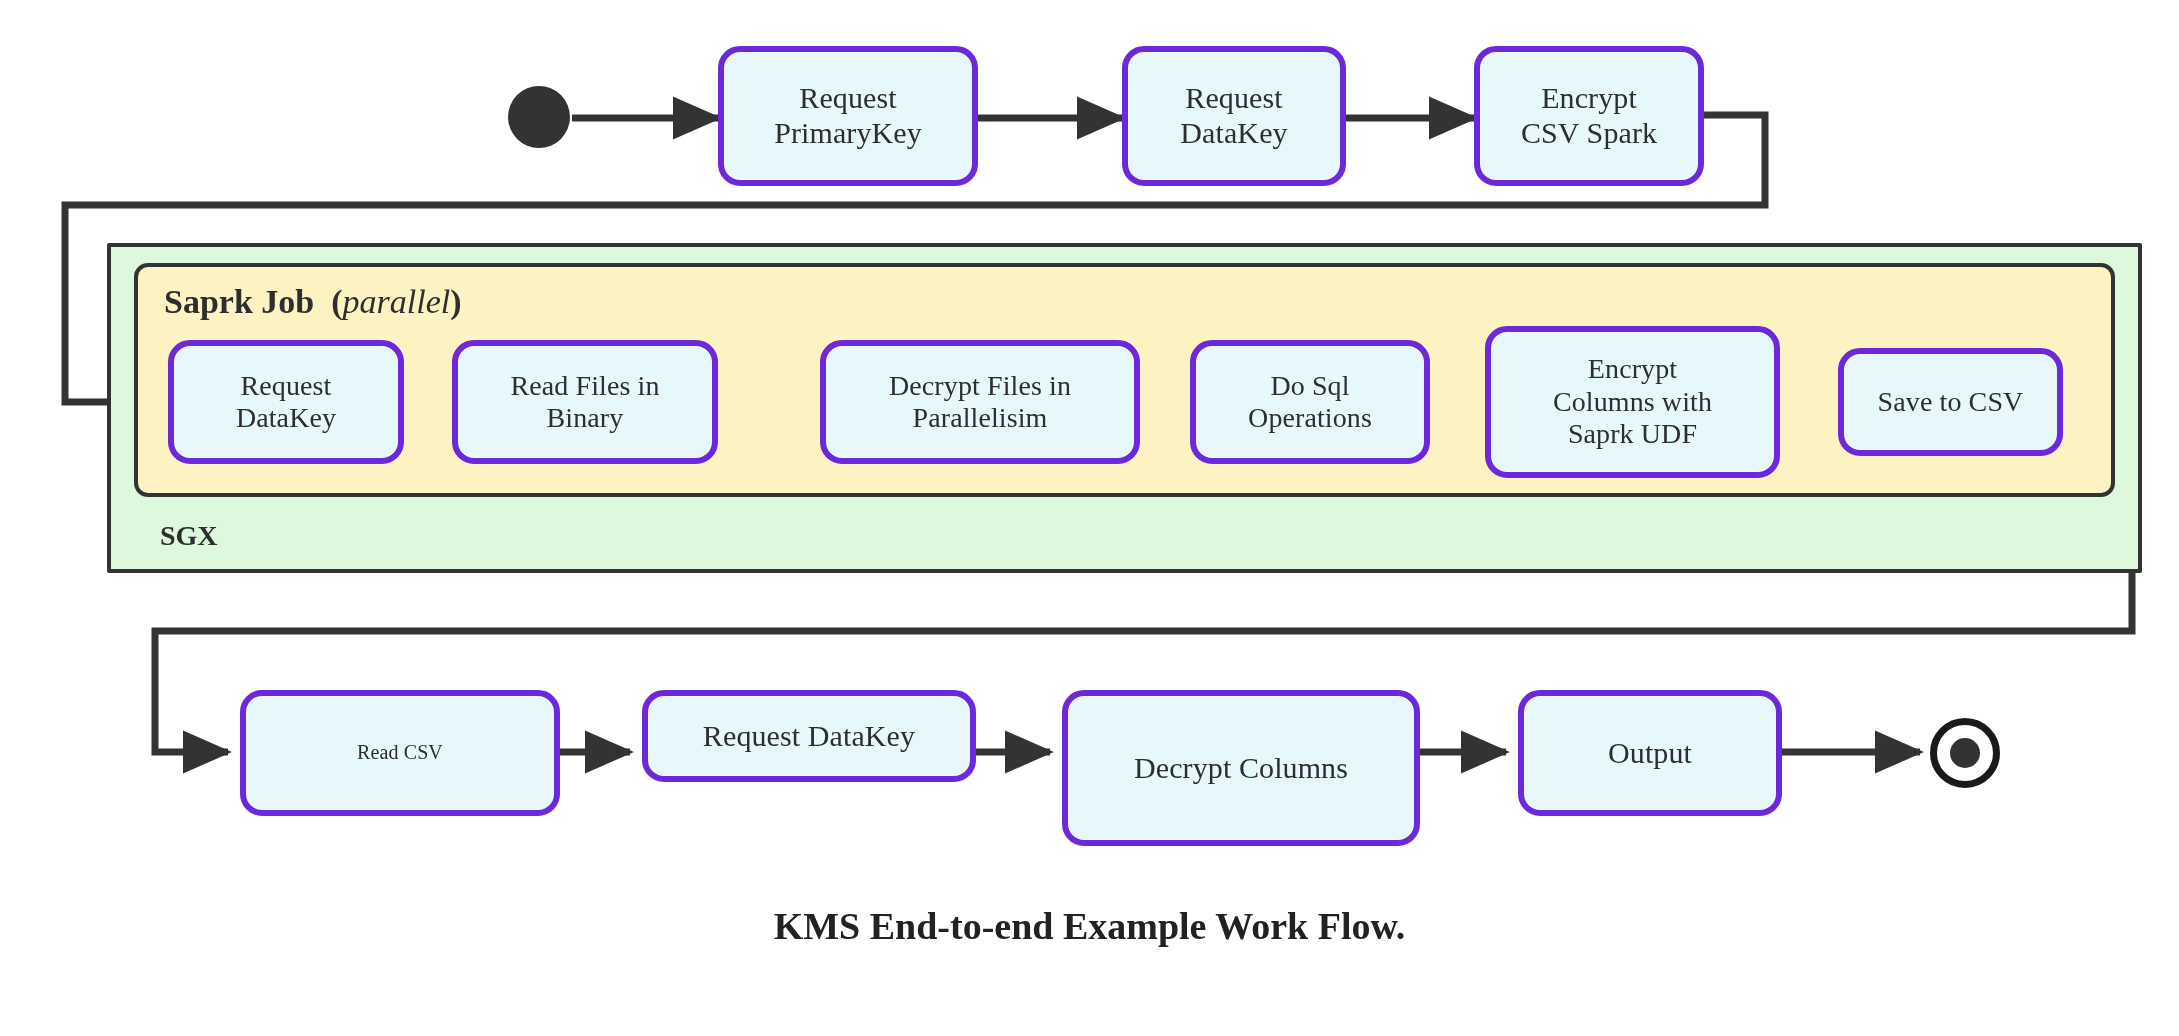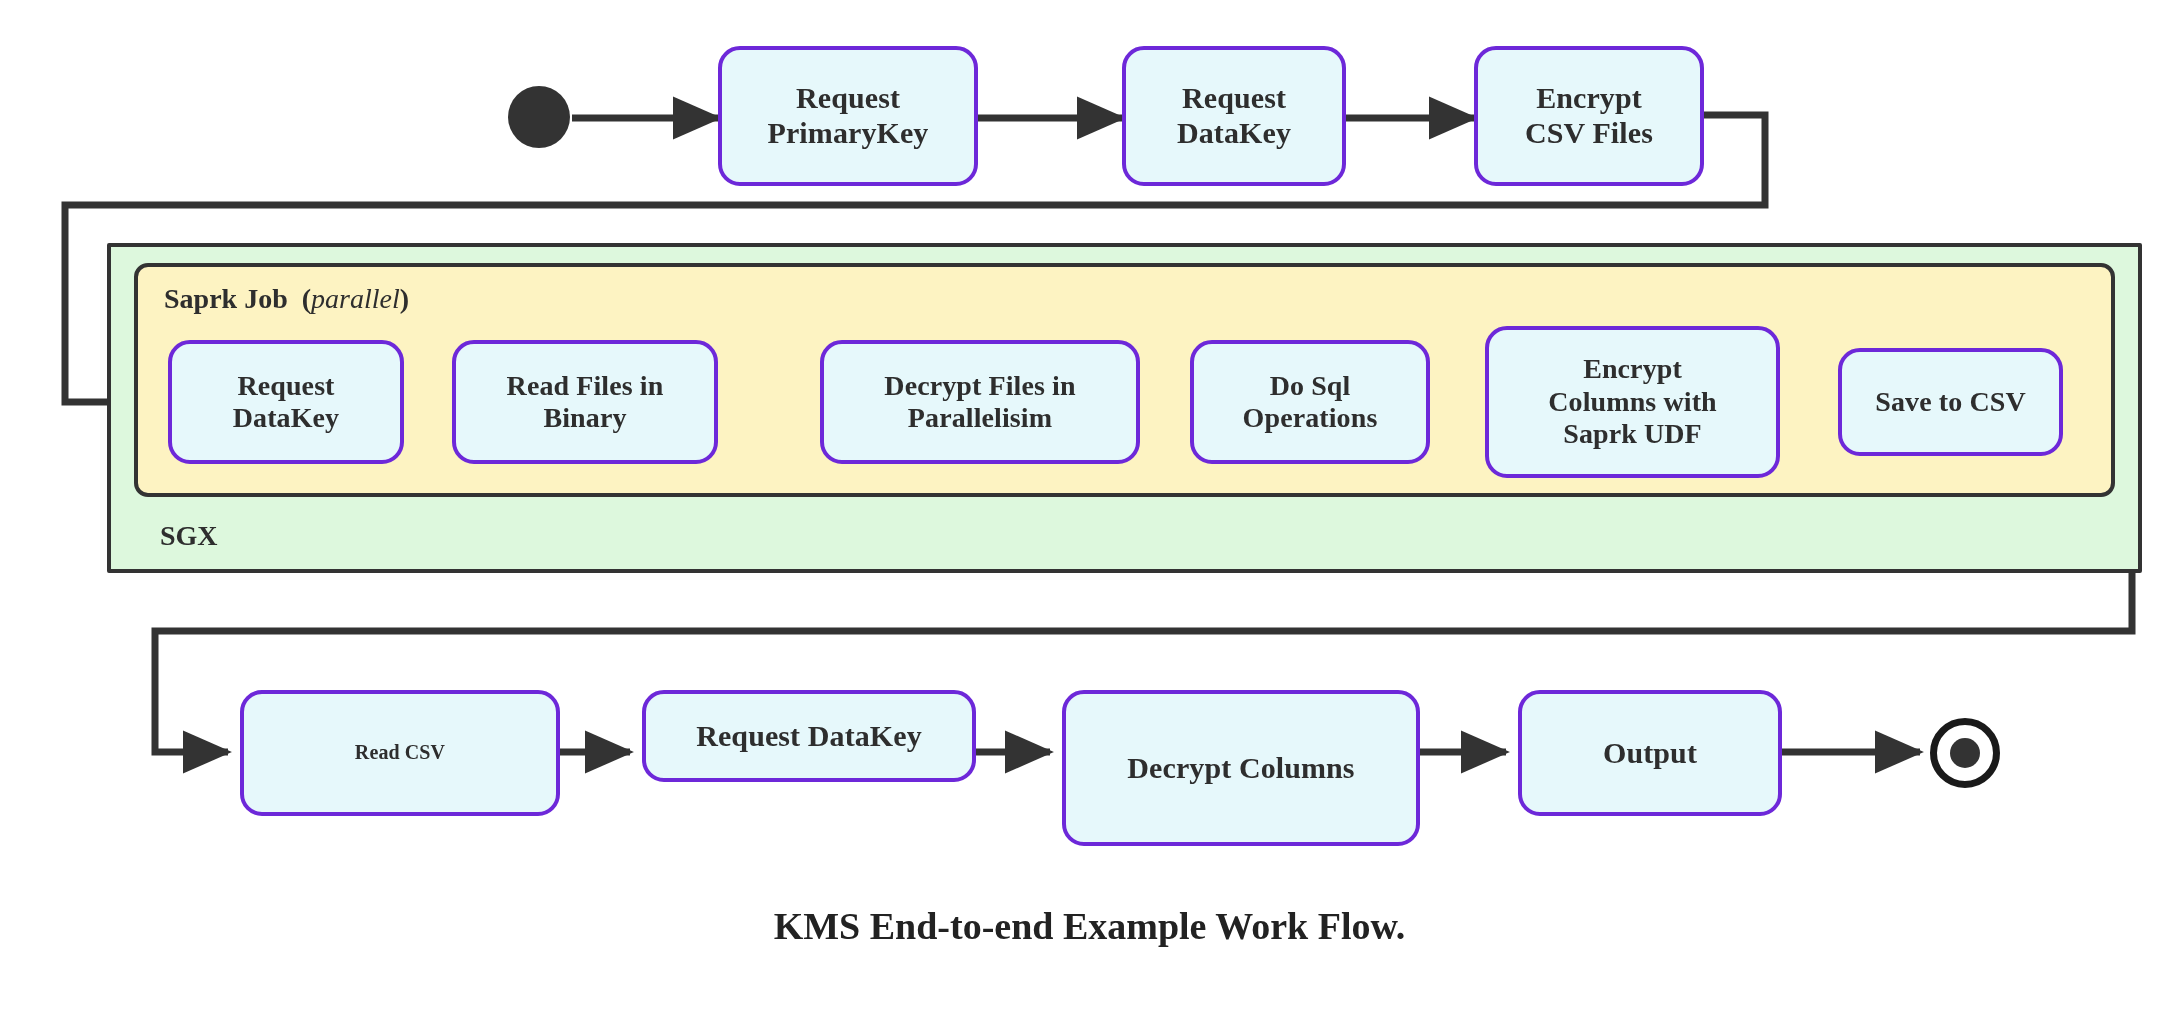--- a/index.html
+++ b/index.html
@@ -51,28 +51,28 @@
   .panel-label .ital {
     font-style: italic;
     font-weight: normal;
   }
 
   
   .node {
     position: absolute;
     box-sizing: border-box;
     background: #e6f8fb;
-    border: 4px solid #6d28d9;
+    border: 6px solid #6d28d9;
     border-radius: 22px;
     display: flex;
     align-items: center;
     justify-content: center;
     text-align: center;
     color: #2e2e2e;
-    font-weight: bold;
+    font-weight: normal;
     line-height: 1.16;
     letter-spacing: 0.1px;
   }
 
   
   .start-node {
     position: absolute;
     background: #333333;
     border-radius: 50%;
   }
@@ -143,30 +143,30 @@
 
   <div class="node" style="left:718px; top:46px; width:260px; height:140px; font-size:30px;">
     <span><span>Request</span><br><span>PrimaryKey</span></span>
   </div>
 
   <div class="node" style="left:1122px; top:46px; width:224px; height:140px; font-size:30px;">
     <span><span>Request</span><br><span>DataKey</span></span>
   </div>
 
   <div class="node" style="left:1474px; top:46px; width:230px; height:140px; font-size:30px;">
-    <span><span>Encrypt</span><br><span>CSV Files</span></span>
+    <span><span>Encrypt</span><br><span>CSV Spark</span></span>
   </div>
 
   <div class="panel panel-sgx" style="left:107px; top:243px; width:2035px; height:330px;"></div>
   <div class="panel-label" style="left:160px; top:520px; font-size:28px;">
     <span>SGX</span>
   </div>
 
   <div class="panel panel-spark" style="left:134px; top:263px; width:1981px; height:234px;"></div>
-  <div class="panel-label" style="left:164px; top:283px; font-size:28px;">
+  <div class="panel-label" style="left:164px; top:283px; font-size:34px;">
     <span>Saprk Job</span>&nbsp;
     <span class="paren">(</span><span class="ital">parallel</span><span class="paren">)</span>
   </div>
 
   <div class="node" style="left:168px; top:340px; width:236px; height:124px; font-size:28px;">
     <span><span>Request</span><br><span>DataKey</span></span>
   </div>
 
   <div class="node" style="left:452px; top:340px; width:266px; height:124px; font-size:28px;">
     <span><span>Read Files in</span><br><span>Binary</span></span>

